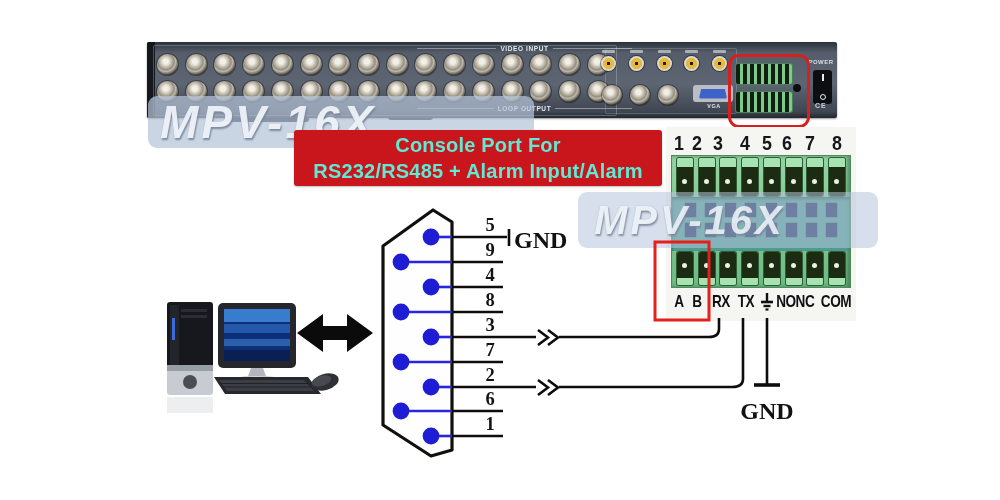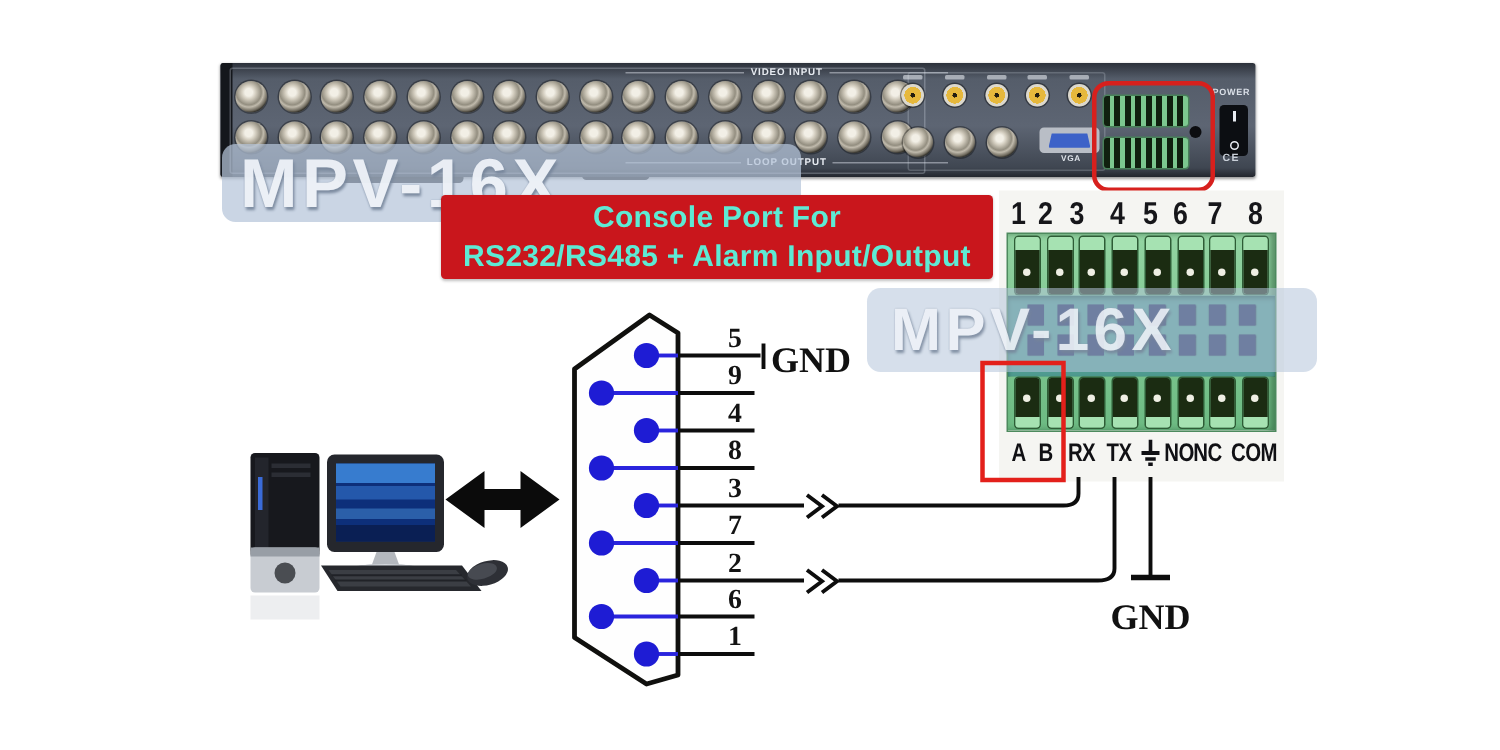--- a/index.html
+++ b/index.html
@@ -47,21 +47,21 @@
   .power-switch{left:666px;top:28px;width:19px;height:34px;background:#0c0e12;border-radius:3px;
        display:flex;flex-direction:column;align-items:center;justify-content:space-between;padding:4px 0;box-sizing:border-box;}
   .pw-i{width:2px;height:7px;background:#e8ecf2;}
   .pw-o{width:6px;height:6px;border:1.5px solid #e8ecf2;border-radius:50%;box-sizing:border-box;}
   .ce-mark{left:668px;top:60px;color:#c9cfd8;font-size:7px;font-weight:bold;letter-spacing:1px;}
   .foot-tab1{left:225px;top:111px;width:84px;height:11px;background:#191c21;border-radius:0 0 3px 3px;z-index:9;}
   .foot-tab2{left:388px;top:111px;width:45px;height:9px;background:#121418;border-radius:0 0 3px 3px;z-index:9;}
 
   
   .wm{border-radius:9px;background:rgba(181,197,218,.72);display:flex;align-items:center;z-index:25;}
-  .wm span{font-weight:900;letter-spacing:3px;color:#eef2f8;opacity:.95;
+  .wm span{font-style:italic;font-weight:900;letter-spacing:3px;color:#eef2f8;opacity:.95;
            text-shadow:0 0 1px #8e9cb0,1px 2px 2px #76859a;white-space:nowrap;}
   .wm1{left:148px;top:96px;width:374px;height:52px;padding-left:12px;}
   .wm1 span{font-size:46px;}
   .wm2{left:578px;top:192px;width:284px;height:56px;padding-left:16px;background:rgba(181,197,218,.55);z-index:30;}
   .wm2 span{font-size:40px;opacity:.88;}
 
   
   .banner{left:294px;top:130px;width:368px;height:56px;background:#c9161c;border-radius:3px;z-index:35;
           color:#5eead4;text-align:center;font-weight:bold;display:flex;flex-direction:column;justify-content:center;
           box-shadow:0 1px 2px rgba(0,0,0,.25);}
@@ -197,21 +197,21 @@
 
   <div class="abs wm wm1">
     <span>MPV-16X</span>
     </div>
   <div class="abs wm wm2">
     <span>MPV-16X</span>
     </div>
 
   <div class="abs banner">
     <div>Console Port For</div>
-    <div>RS232/RS485 + Alarm Input/Output</div>
+    <div>RS232/RS485 + Alarm Input/Alarm</div>
   </div>
 
   <div class="abs tb">
     <span class="tb-num" style="left:13px">1</span>
     <span class="tb-num" style="left:31px">2</span>
     <span class="tb-num" style="left:52px">3</span>
     <span class="tb-num" style="left:79px">4</span>
     <span class="tb-num" style="left:101px">5</span>
     <span class="tb-num" style="left:121px">6</span>
     <span class="tb-num" style="left:144px">7</span>

